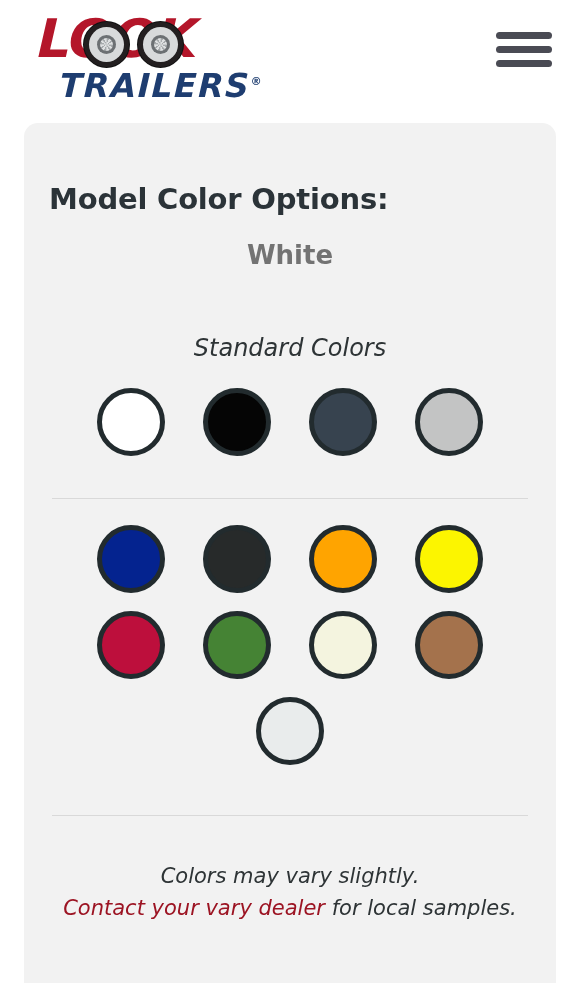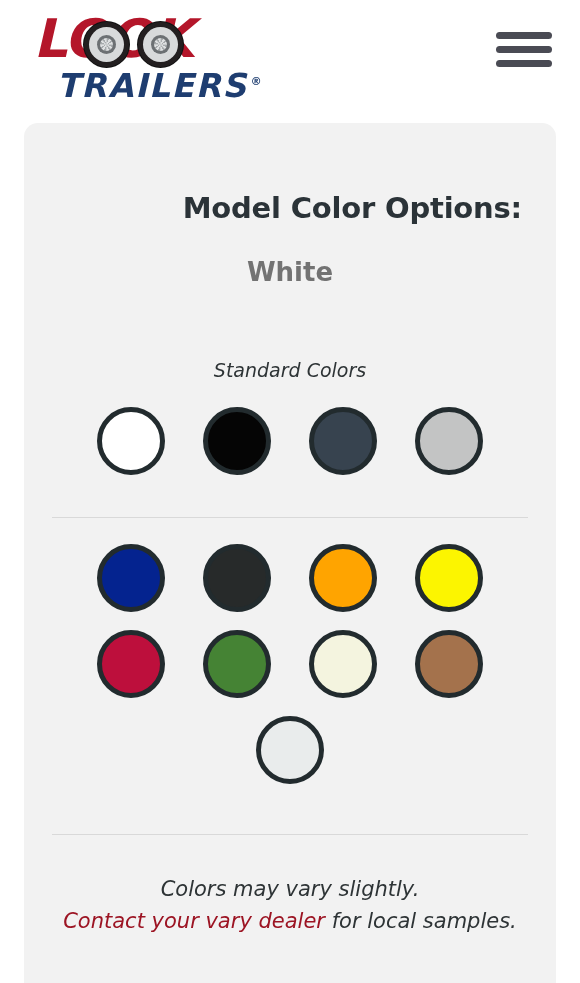--- a/index.html
+++ b/index.html
@@ -130,40 +130,40 @@
     top: 123px;
     width: 532px;
     height: 880px;
     background: #F2F2F2;
     border-radius: 14px;
     box-sizing: border-box;
     padding: 0 22px;
   }
 
   .card-title {
-    margin: 12px;
+    margin: 3px;
     padding-top: 56px;
-    text-align: right;
+    text-align: left;
     font-size: 29px;
     font-weight: 700;
     color: #2B3338;
     letter-spacing: -0.2px;
   }
   .card-subtitle {
-    margin: 12px;
+    margin: 4px;
     padding-top: 20px;
     text-align: center;
     font-size: 26px;
     font-weight: 700;
     color: #737373;
   }
 
   .section-heading {
     text-align: center;
-    font-size: 19px;
+    font-size: 24px;
     font-style: italic;
     color: #2E3436;
     margin: 0;
     padding-top: 60px;
   }
 
   .swatch-row {
     display: flex;
     justify-content: center;
     gap: 38px;
@@ -187,21 +187,21 @@
     margin: 0 6px;
   }
   .divider.top-rule { margin-top: 42px; }
   .divider.bottom-rule { margin-top: 50px; }
 
   .footer-note {
     text-align: center;
     font-style: italic;
     font-size: 21px;
     color: #2E3436;
-    margin: 11px;
+    margin: 17px;
     padding-top: 28px;
     line-height: 1.5;
   }
   .footer-note .dealer-link {
     color: #9C1423;
     text-decoration: none;
     cursor: pointer;
   }
 </style>
 </head>

